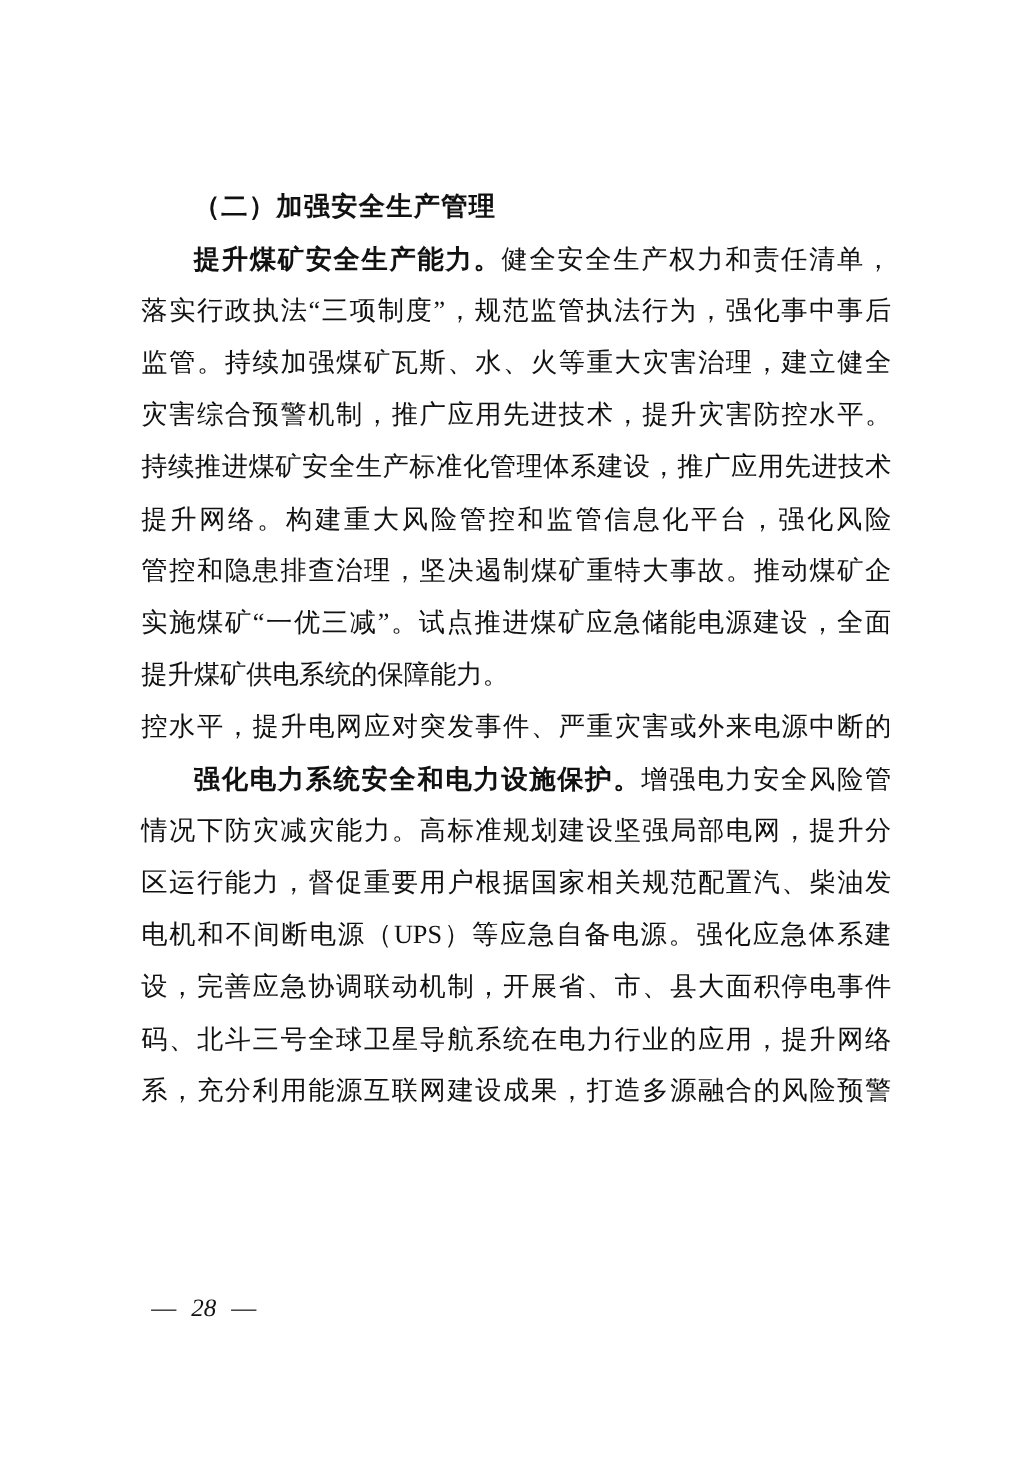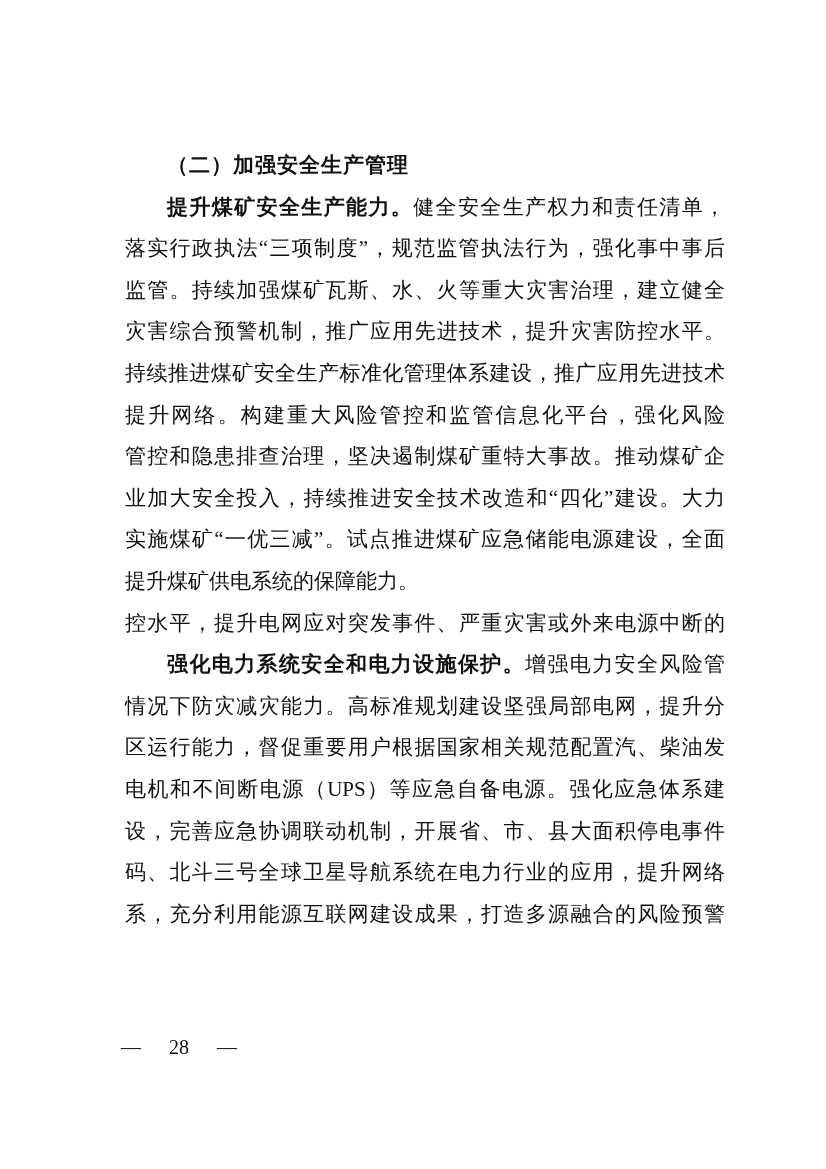--- a/index.html
+++ b/index.html
@@ -9,21 +9,21 @@
     width: 826px;
     height: 1169px;
     background: #ffffff;
     font-family: "Liberation Serif", "DejaVu Serif", serif;
     color: #111111;
     overflow: hidden;
     margin: 0 auto;
   }
   .content {
     position: absolute;
-    left: 125px;
+    left: 113px;
     top: 145px;
     width: 600px;
     font-size: 21px;
     line-height: 41.6px;
   }
   .heading {
     font-weight: 700;
     text-indent: 2em;
     letter-spacing: 1px;
   }
@@ -43,21 +43,22 @@
   .footer {
     position: absolute;
     left: 121px;
     top: 1033px;
     font-size: 20px;
     line-height: 28px;
     letter-spacing: 0;
   }
   .footer .num {
     display: inline-block;
-    margin: 0 28px;
+    margin: 0 12px;
+    font-style: italic;
   }
   .footer .dash {
     display: inline-block;
   }
 </style>
 </head>
 <body>
 
 <div class="page">
   <div class="content">
@@ -65,21 +66,20 @@
     <div class="heading">（二）加强安全生产管理</div>
 
     <div class="para">
       <div class="line jl first"><span class="lead">提升煤矿安全生产能力。</span><span>健全安全生产权力和责任清单，</span></div>
       <div class="line jl">落实行政执法“三项制度”，规范监管执法行为，强化事中事后</div>
       <div class="line jl">监管。持续加强煤矿瓦斯、水、火等重大灾害治理，建立健全</div>
       <div class="line jl">灾害综合预警机制，推广应用先进技术，提升灾害防控水平。</div>
       <div class="line jl">持续推进煤矿安全生产标准化管理体系建设，推广应用先进技术</div>
       <div class="line jl">提升网络。构建重大风险管控和监管信息化平台，强化风险</div>
       <div class="line jl">管控和隐患排查治理，坚决遏制煤矿重特大事故。推动煤矿企</div>
-      <div class="line jl">业加大安全投入，持续推进安全技术改造和“四化”建设。大力</div>
       <div class="line jl">实施煤矿“一优三减”。试点推进煤矿应急储能电源建设，全面</div>
       <div class="line">提升煤矿供电系统的保障能力。</div>
     </div>
 
     <div class="para">
       <div class="line jl">控水平，提升电网应对突发事件、严重灾害或外来电源中断的</div>
       <div class="line jl first"><span class="lead">强化电力系统安全和电力设施保护。</span><span>增强电力安全风险管</span></div>
       <div class="line jl">情况下防灾减灾能力。高标准规划建设坚强局部电网，提升分</div>
       <div class="line jl">区运行能力，督促重要用户根据国家相关规范配置汽、柴油发</div>
       <div class="line jl">电机和不间断电源（UPS）等应急自备电源。强化应急体系建</div>

